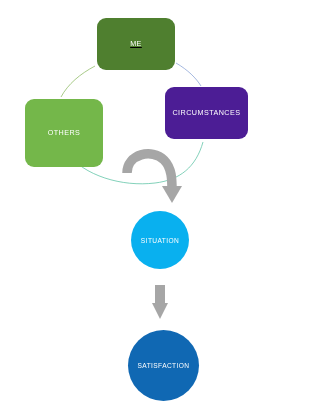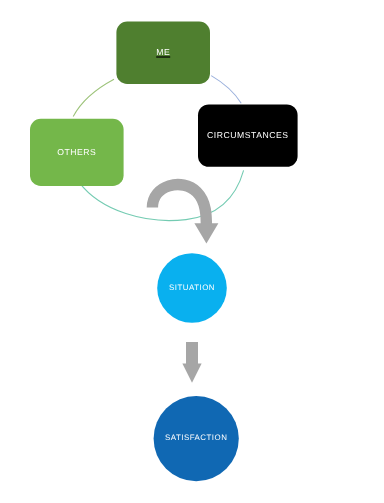--- a/index.html
+++ b/index.html
@@ -56,21 +56,21 @@
     left: 97px;
     top: 18px;
     width: 78px;
     height: 52px;
     text-decoration: underline;
   }
   #node-others {
     left: 25px;
     top: 99px;
     width: 78px;
-    height: 56px;
+    height: 68px;
   }
   #node-circumstances {
     left: 165px;
     top: 87px;
     width: 83px;
     height: 52px;
   }
 
   
   .node-circle {
@@ -126,21 +126,21 @@
   </svg>
 
   <div class="node-box" id="node-me" style="background: rgb(79, 127, 47);">
     <span class="node-label">ME</span>
   </div>
 
   <div class="node-box" id="node-others" style="background: rgb(116, 183, 74);">
     <span class="node-label">OTHERS</span>
   </div>
 
-  <div class="node-box" id="node-circumstances" style="background: #000000;">
+  <div class="node-box" id="node-circumstances" style="background: #4c1d95;">
     <span class="node-label">CIRCUMSTANCES</span>
   </div>
 
   <svg class="arrow-layer" viewBox="0 0 271 419" width="271" height="419">
 
     <g>
       <path d="M 127 173
                C 127 154 152 148 164 160
                C 172 168 172 180 172 190" fill="none" stroke="#a6a6a6" stroke-width="9.5" stroke-linecap="butt"></path>
       <polygon points="162,186 182,186 172,203" fill="#a6a6a6"></polygon>

